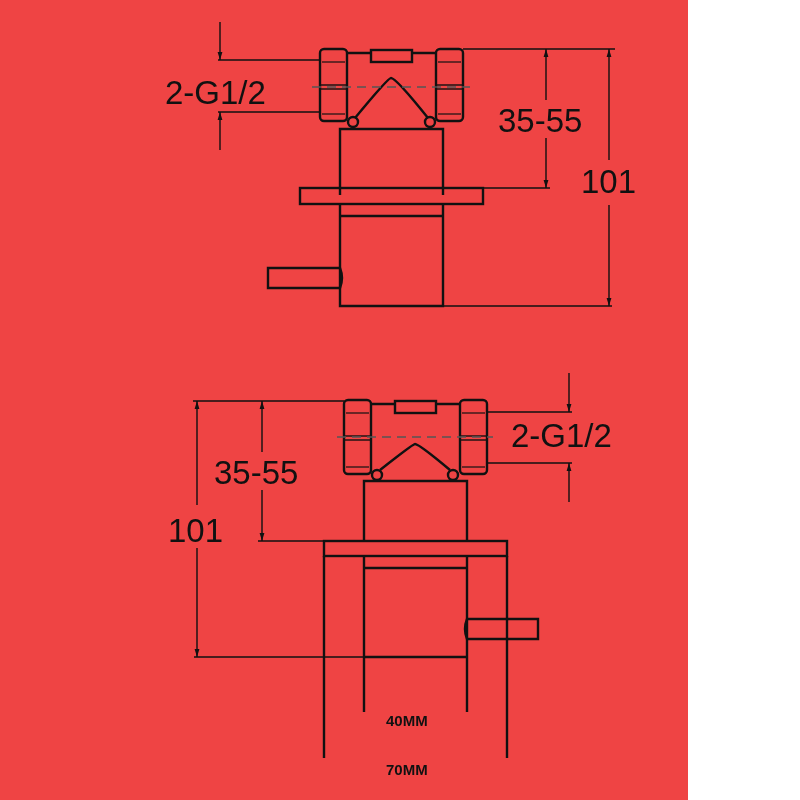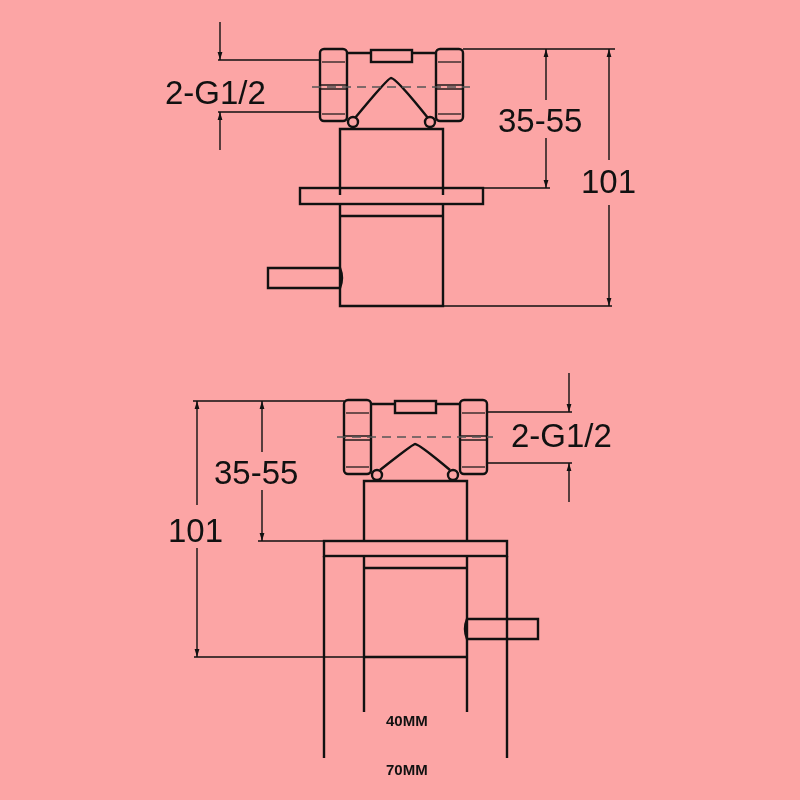--- a/index.html
+++ b/index.html
@@ -1,16 +1,16 @@
 <!DOCTYPE html>
 <html><head>
   <meta charset="utf-8">
   <style>
     html, body { margin: 0; padding: 0; background: #ffffff; }
-    #canvas { position: relative; width: 800px; height: 800px; background: #fca5a5; overflow: hidden; text-align: right; }
+    #canvas { position: relative; width: 688px; height: 800px; background: #ef4444; overflow: hidden; text-align: right; }
     svg { position: absolute; left: 0; top: 0; }
     .dim-label { font-family: "Liberation Sans", sans-serif; fill: #111111; }
     .dim-big { font-size: 33px; }
     .dim-small { font-size: 15px; font-weight: bold; }
   </style>
 </head>
 <body>
 
 <div id="canvas">
 <svg width="800" height="800" viewBox="0 0 800 800" xmlns="http://www.w3.org/2000/svg">

